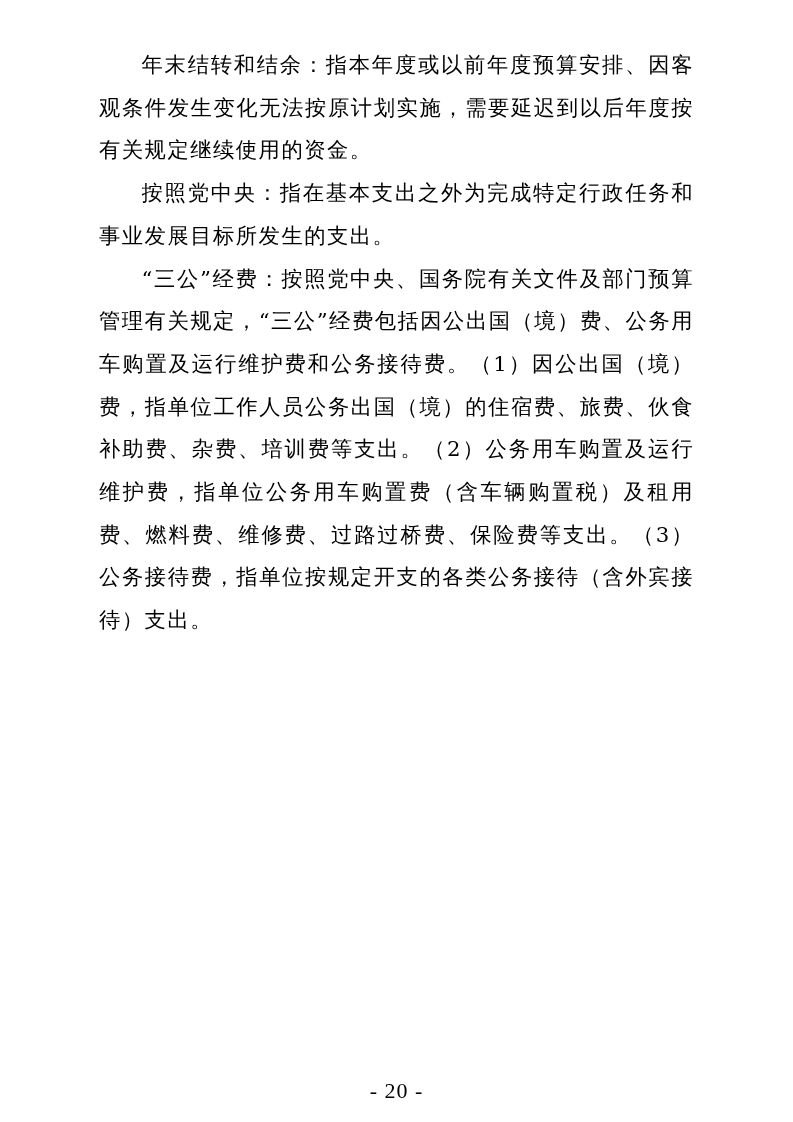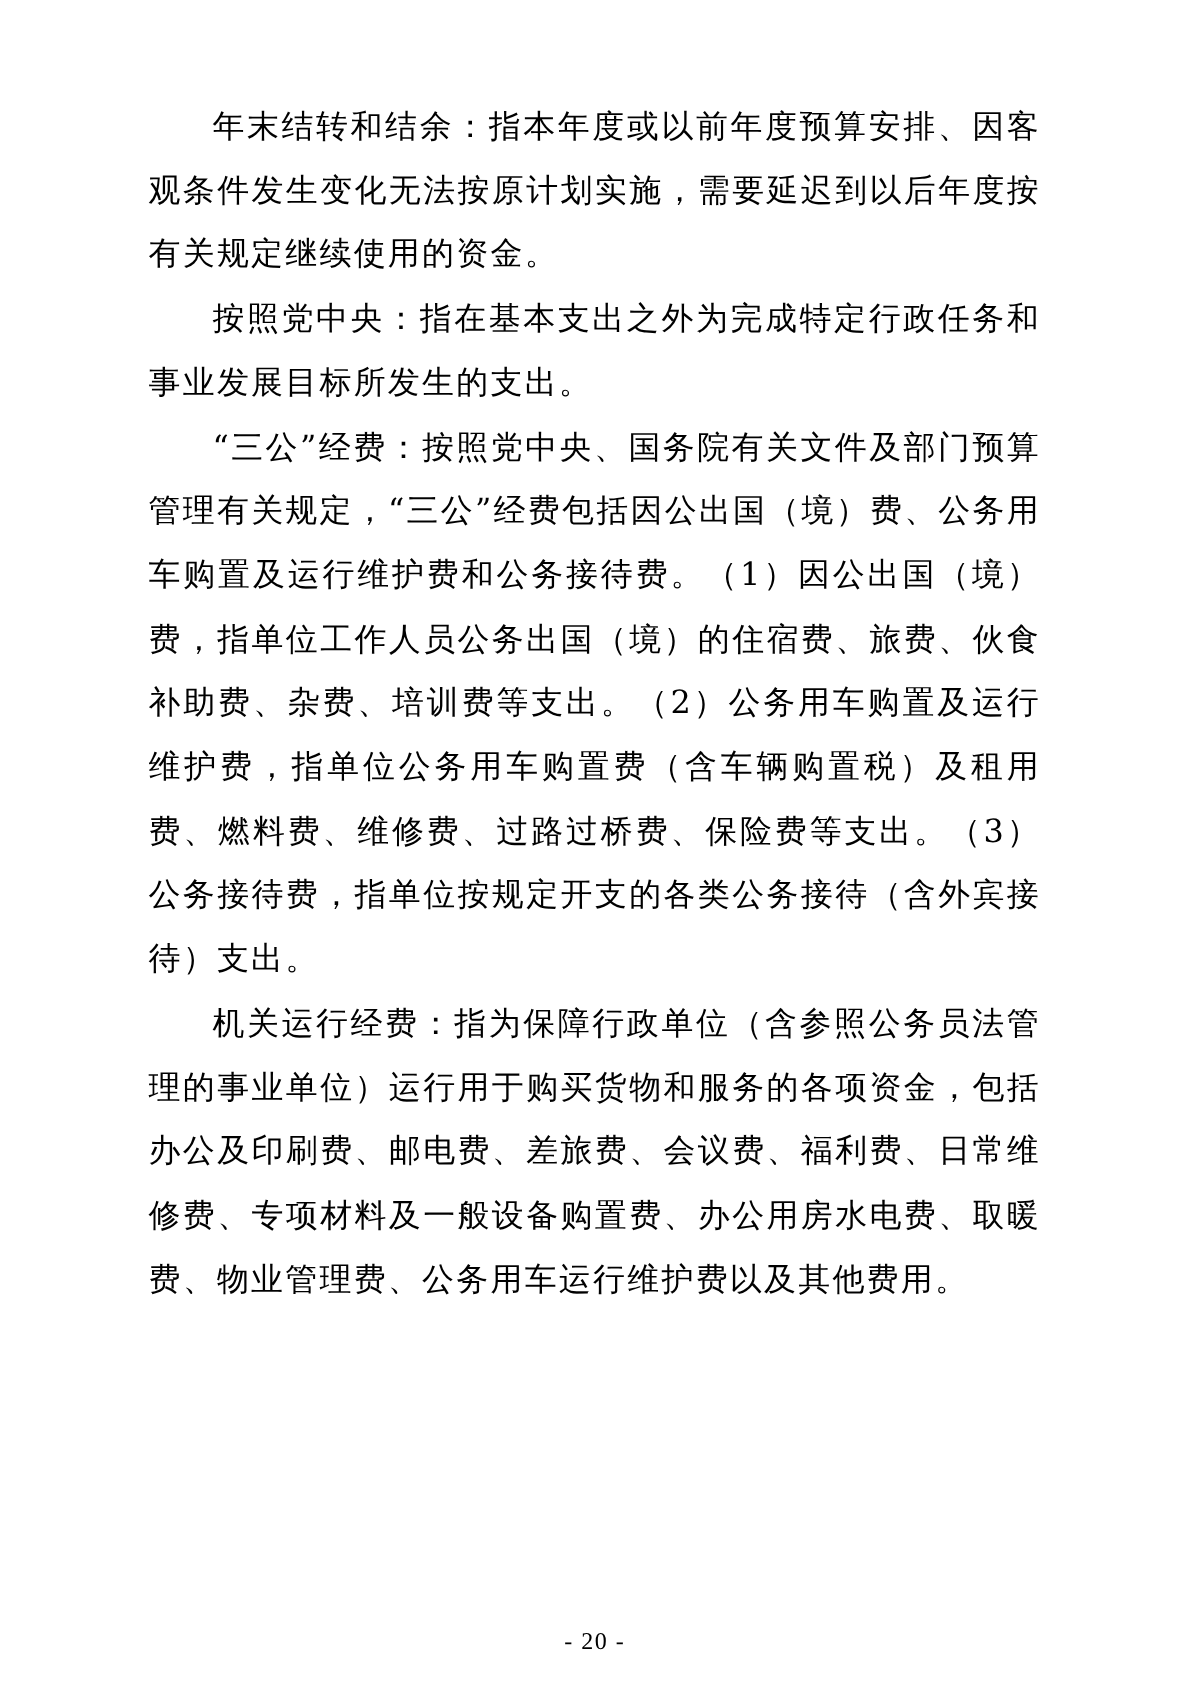--- a/index.html
+++ b/index.html
@@ -12,50 +12,49 @@
     width: 793px;
     height: 1122px;
     background: #ffffff;
     overflow: hidden;
     font-family: "DejaVu Serif", serif;
     color: #000000;
   }
   .content {
     position: absolute;
     left: 99px;
-    top: 64px;
+    top: 44px;
     width: 595px;
   }
   .para {
     margin: 0;
     font-size: 21.3px;
     line-height: 42.7px;
     letter-spacing: 1.5px;
     text-align: justify;
     text-justify: inter-character;
     text-indent: 2em;
     font-weight: 400;
     word-break: break-all;
   }
   .footer {
     position: absolute;
     left: 0;
     right: 0;
     bottom: 18px;
     text-align: center;
-    font-size: 16px;
+    font-size: 22px;
     letter-spacing: 1px;
     font-family: "Liberation Serif", serif;
     color: #000000;
   }
 </style>
 </head>
 <body>
 
 <div class="page">
   <div class="content">
     <p class="para">年末结转和结余：指本年度或以前年度预算安排、因客观条件发生变化无法按原计划实施，需要延迟到以后年度按有关规定继续使用的资金。</p>
     <p class="para">按照党中央：指在基本支出之外为完成特定行政任务和事业发展目标所发生的支出。</p>
     <p class="para">“三公”经费：按照党中央、国务院有关文件及部门预算管理有关规定，“三公”经费包括因公出国（境）费、公务用车购置及运行维护费和公务接待费。（1）因公出国（境）费，指单位工作人员公务出国（境）的住宿费、旅费、伙食补助费、杂费、培训费等支出。（2）公务用车购置及运行维护费，指单位公务用车购置费（含车辆购置税）及租用费、燃料费、维修费、过路过桥费、保险费等支出。（3）公务接待费，指单位按规定开支的各类公务接待（含外宾接待）支出。</p>
-    <p class="para">机关运行经费：指为保障行政单位（含参照公务员法管理的事业单位）运行用于购买货物和服务的各项资金，包括办公及印刷费、邮电费、差旅费、会议费、福利费、日常维修费、专项材料及一般设备购置费、办公用房水电费、取暖费、物业管理费、公务用车运行维护费以及其他费用。</p>
   </div>
   <div class="footer">- 20 -</div>
 </div>
 
 </body></html>

